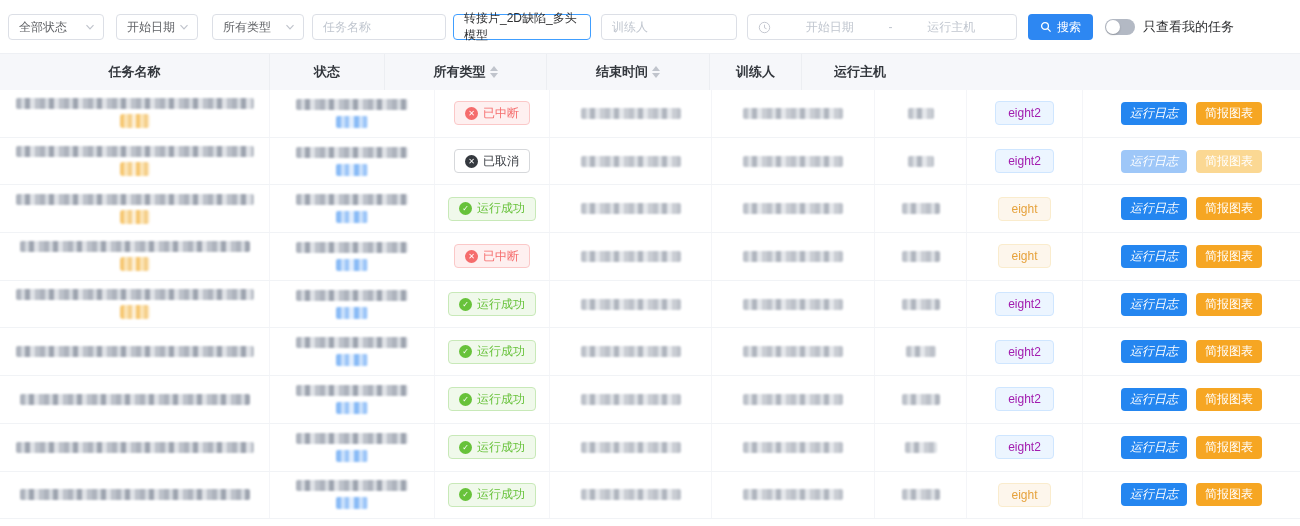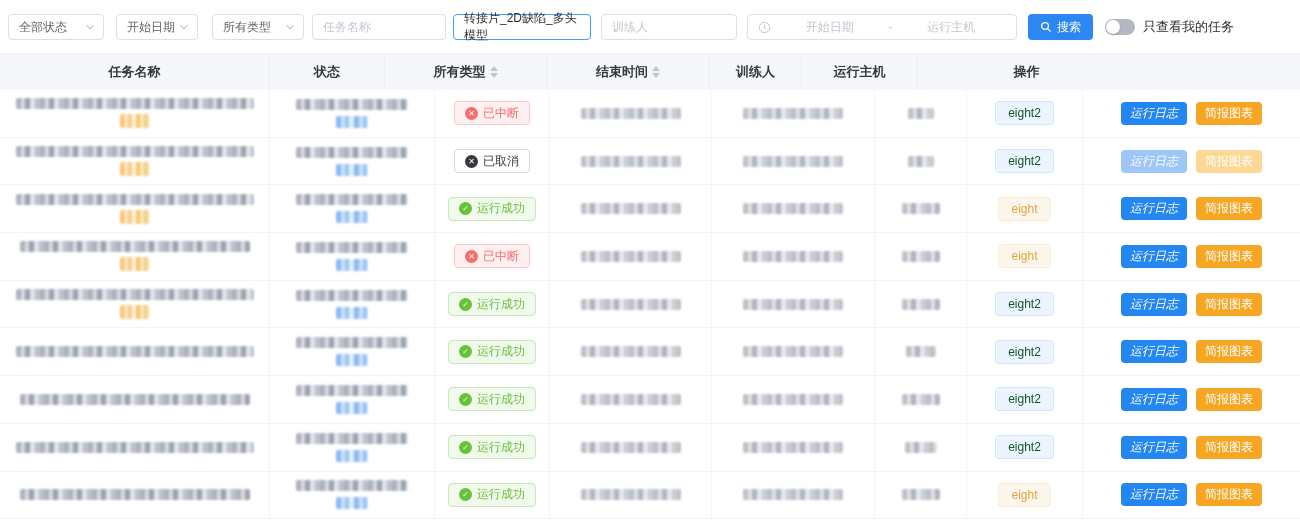--- a/index.html
+++ b/index.html
@@ -72,21 +72,21 @@
     text-align:center; display:inline-block; font-weight:bold; }
   .st-danger { background:#fef0f0; border-color:#fbc8c8; color:#f56c6c; }
   .st-danger .sicon { background:#f56c6c; }
   .st-info { background:#fff; border-color:#d6d8db; color:#35393f; }
   .st-info .sicon { background:#35393f; }
   .st-success { background:#f0f9eb; border-color:#c8e9b8; color:#67c23a; }
   .st-success .sicon { background:#67c23a; }
 
   
   .host { display:inline-block; padding:4px 12px; border-radius:4px; font-size:12px; border:1px solid transparent; }
-  .host-primary { background:#ecf5ff; border-color:#cfe6ff; color:#14532d; }
+  .host-primary { background:#ecf5ff; border-color:#cfe6ff; color:#a21caf; }
   .host-warning { background:#fdf6ec; border-color:#faeccd; color:#e6a23c; }
 
   
   .actions { flex-direction:row; gap:9px; }
   .abtn { height:23px; padding:0 9px; border:none; border-radius:4px; color:#fff; font-size:12px;
     cursor:pointer; }
   .abtn-log { background:#2486f0;font-style:italic; }
   .abtn-chart { background:#f6a623; }
   .abtn-log.disabled { background:#9ec7f8; cursor:not-allowed; }
   .abtn-chart.disabled { background:#fbd893; cursor:not-allowed; }
@@ -174,23 +174,20 @@
           <span class="caret-up"></span>
           <span class="caret-dn"></span>
         </span>
       </div>
       <div class="th c6">
         <span>训练人</span>
       </div>
       <div class="th c7">
         <span>运行主机</span>
       </div>
-      <div class="th c8">
-        <span>操作</span>
-      </div>
     </div>
   <div>
       <div class="trow brow">
     <div class="bcell c1">
       <span class="mz" style="width: 238px;"></span>
       <span class="mz mz-tag"></span>
     </div>
     <div class="bcell c2">
       <span class="mz" style="width:112px"></span>
       <span class="mz mz-blue cfg-link"></span>

